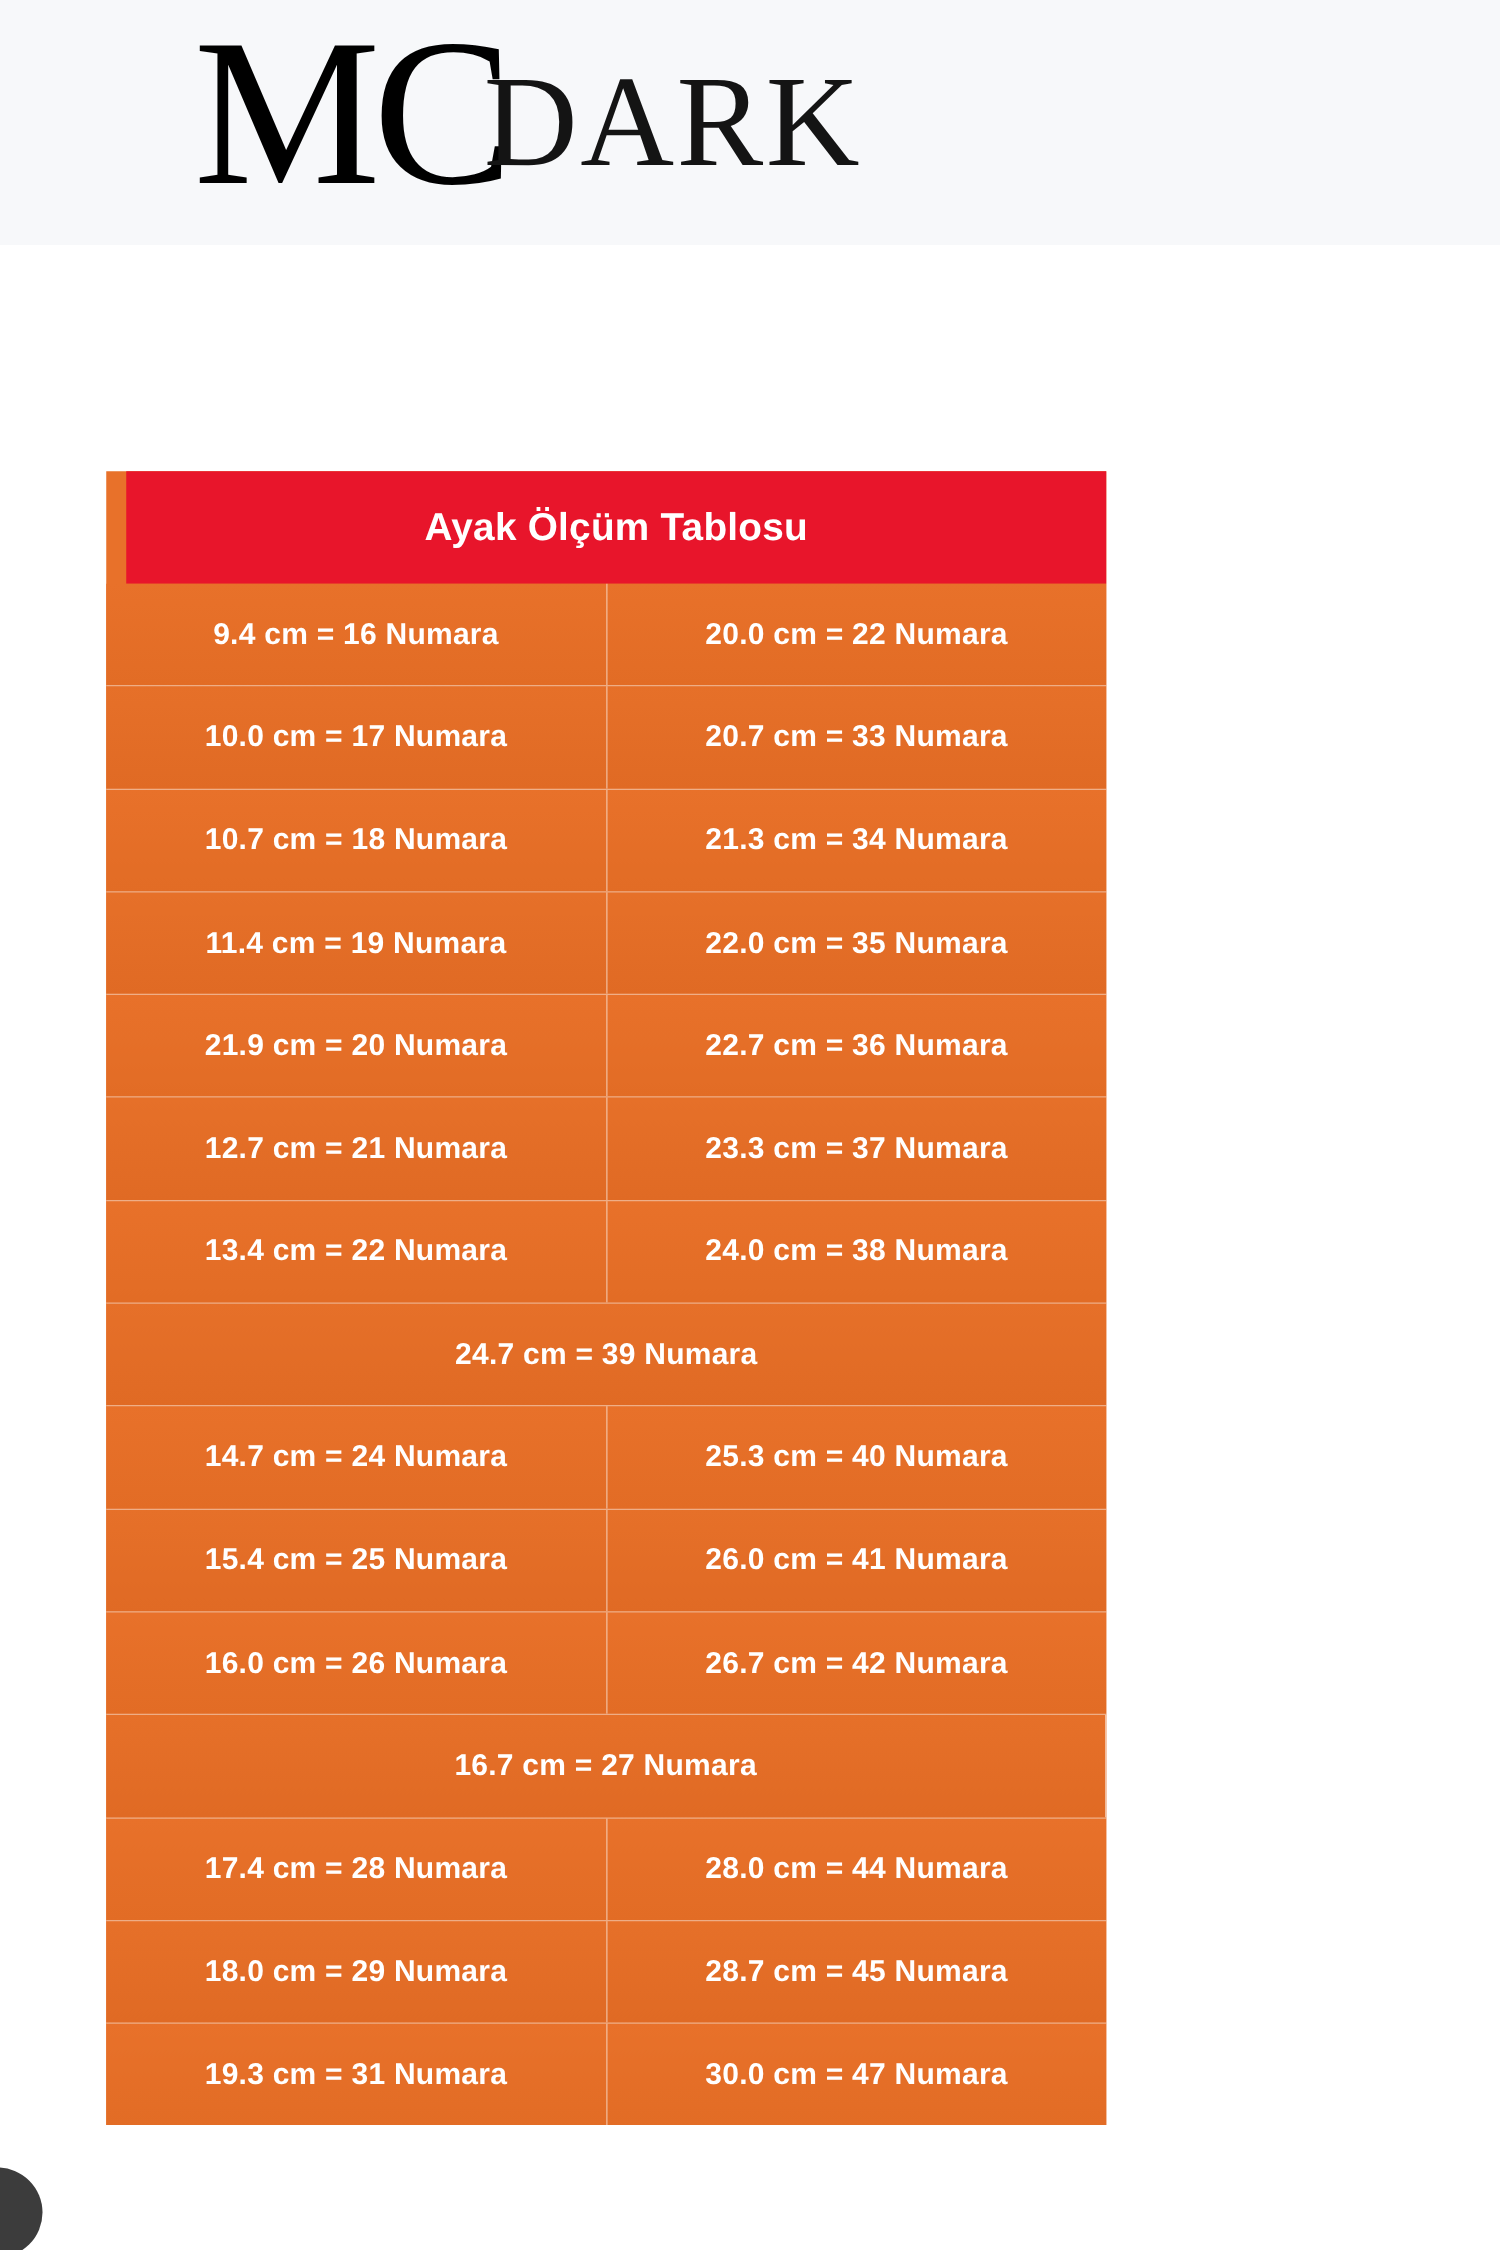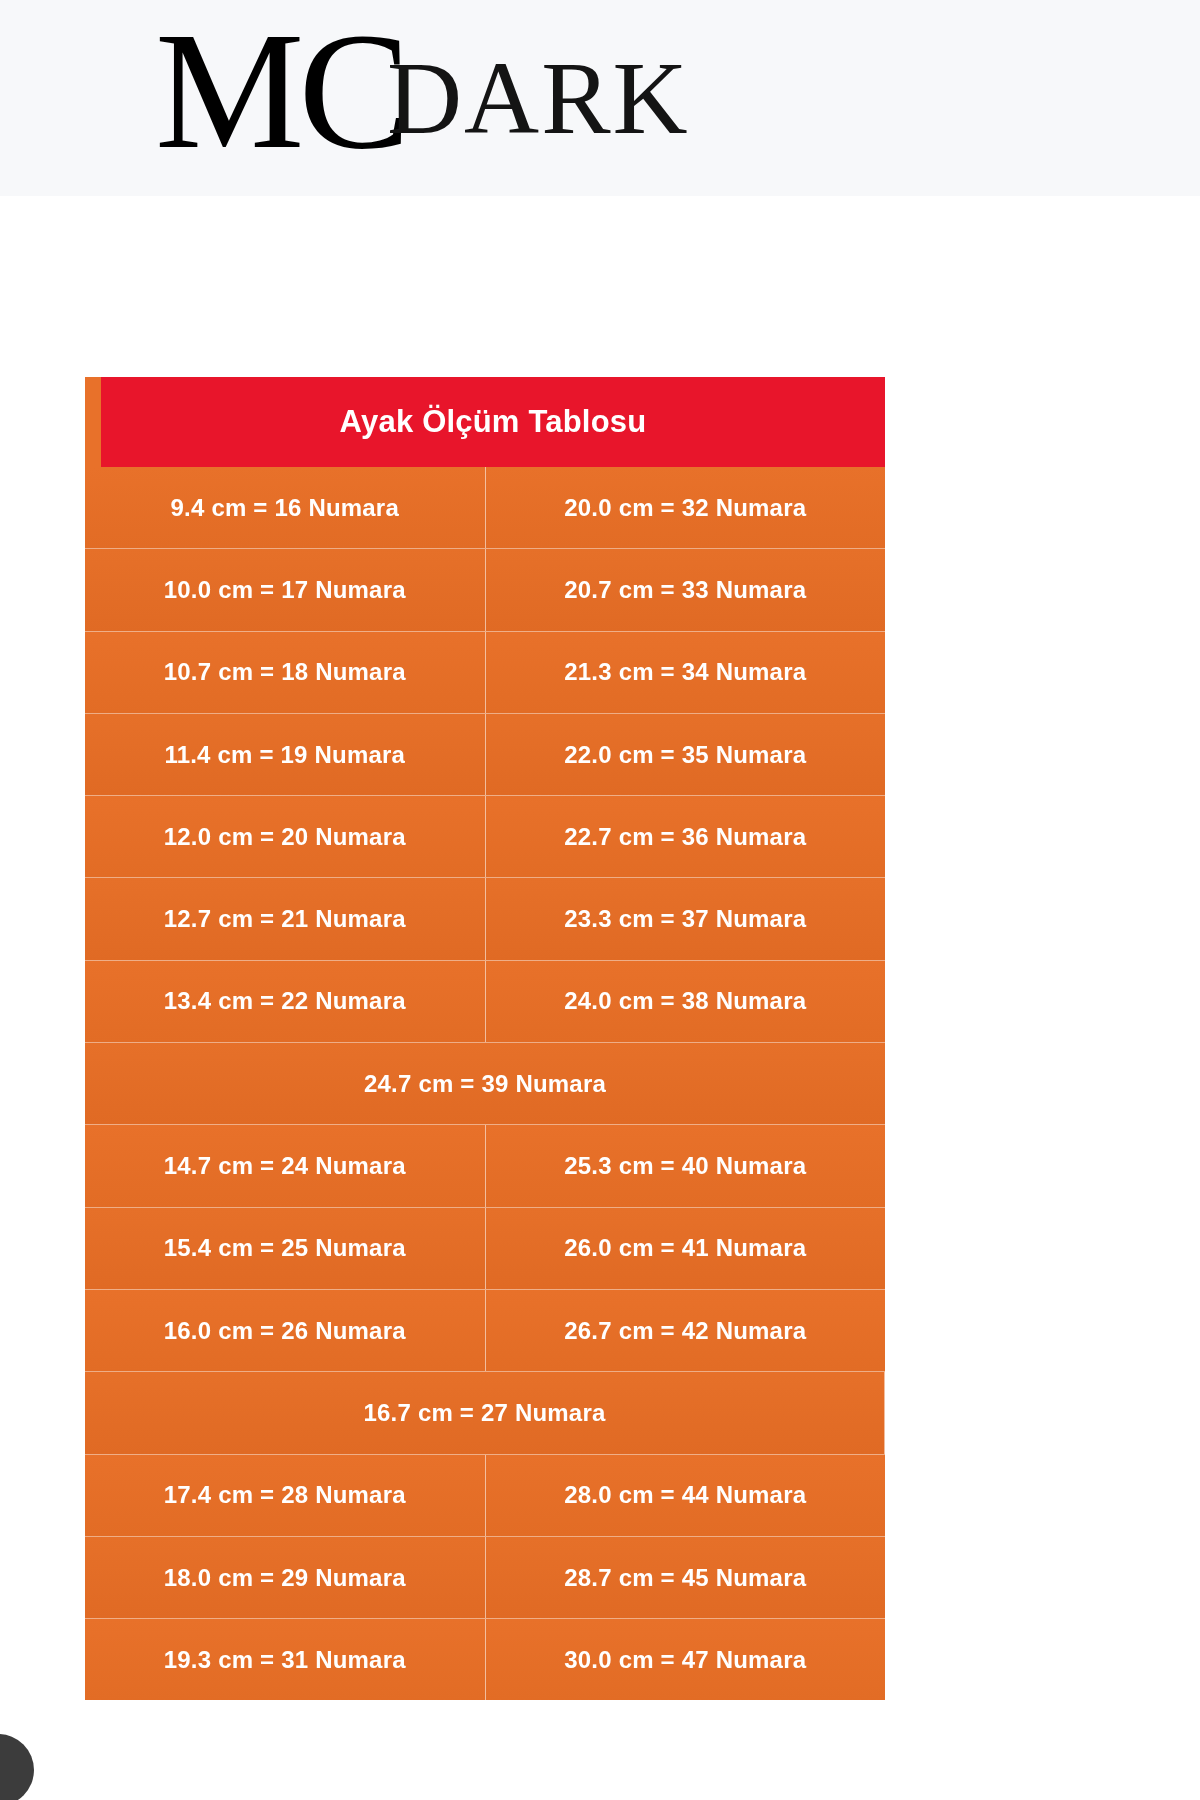--- a/index.html
+++ b/index.html
@@ -137,36 +137,36 @@
     <span class="logo-dark">DARK</span>
   </div>
 </div>
 
 <div class="page-body">
   <div class="size-table">
     <div class="table-title">Ayak Ölçüm Tablosu</div>
     <div class="table-rows">
         <div class="t-row">
           <div class="t-cell left">9.4 cm = 16 Numara</div>
-          <div class="t-cell right">20.0 cm = 32 Numara</div>
+          <div class="t-cell right">20.0 cm = 22 Numara</div>
         </div>
         <div class="t-row">
           <div class="t-cell left">10.0 cm = 17 Numara</div>
           <div class="t-cell right">20.7 cm = 33 Numara</div>
         </div>
         <div class="t-row">
           <div class="t-cell left">10.7 cm = 18 Numara</div>
           <div class="t-cell right">21.3 cm = 34 Numara</div>
         </div>
         <div class="t-row">
           <div class="t-cell left">11.4 cm = 19 Numara</div>
           <div class="t-cell right">22.0 cm = 35 Numara</div>
         </div>
         <div class="t-row">
-          <div class="t-cell left">12.0 cm = 20 Numara</div>
+          <div class="t-cell left">21.9 cm = 20 Numara</div>
           <div class="t-cell right">22.7 cm = 36 Numara</div>
         </div>
         <div class="t-row">
           <div class="t-cell left">12.7 cm = 21 Numara</div>
           <div class="t-cell right">23.3 cm = 37 Numara</div>
         </div>
         <div class="t-row">
           <div class="t-cell left">13.4 cm = 22 Numara</div>
           <div class="t-cell right">24.0 cm = 38 Numara</div>
         </div>

